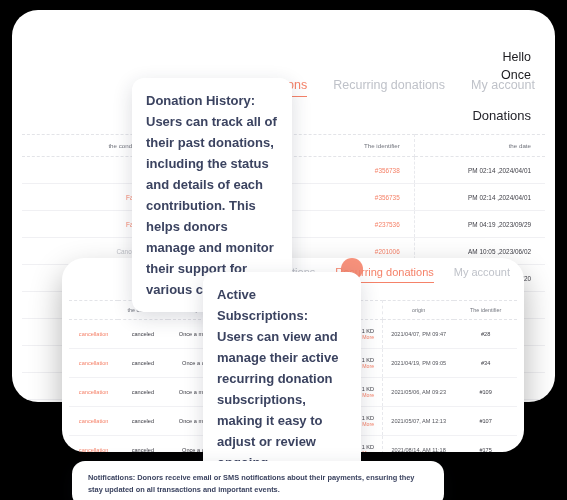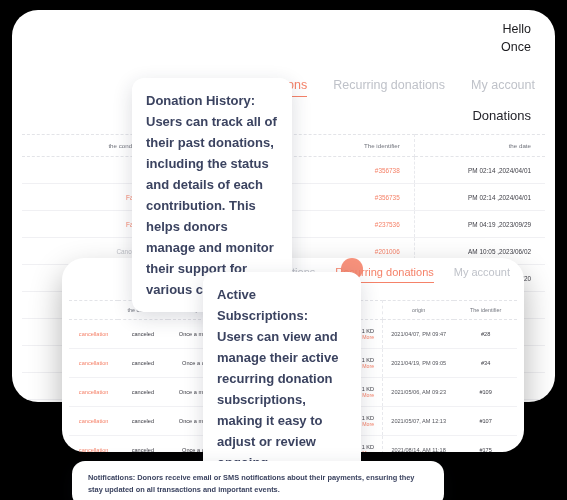--- a/index.html
+++ b/index.html
@@ -22,21 +22,21 @@
     height: 392px;
     background: #ffffff;
     border-radius: 26px;
     box-shadow: 0 14px 34px rgba(0,0,0,0.30);
     overflow: hidden;
   }
 
   .greeting {
     position: absolute;
     right: 24px;
-    top: 10px;
+    top: 38px;
     text-align: right;
     line-height: 1.45;
     color: #1b1b1f;
     font-size: 12.5px;
   }
 
   .nav-tabs {
     position: absolute;
     right: 20px;
     top: 68px;

